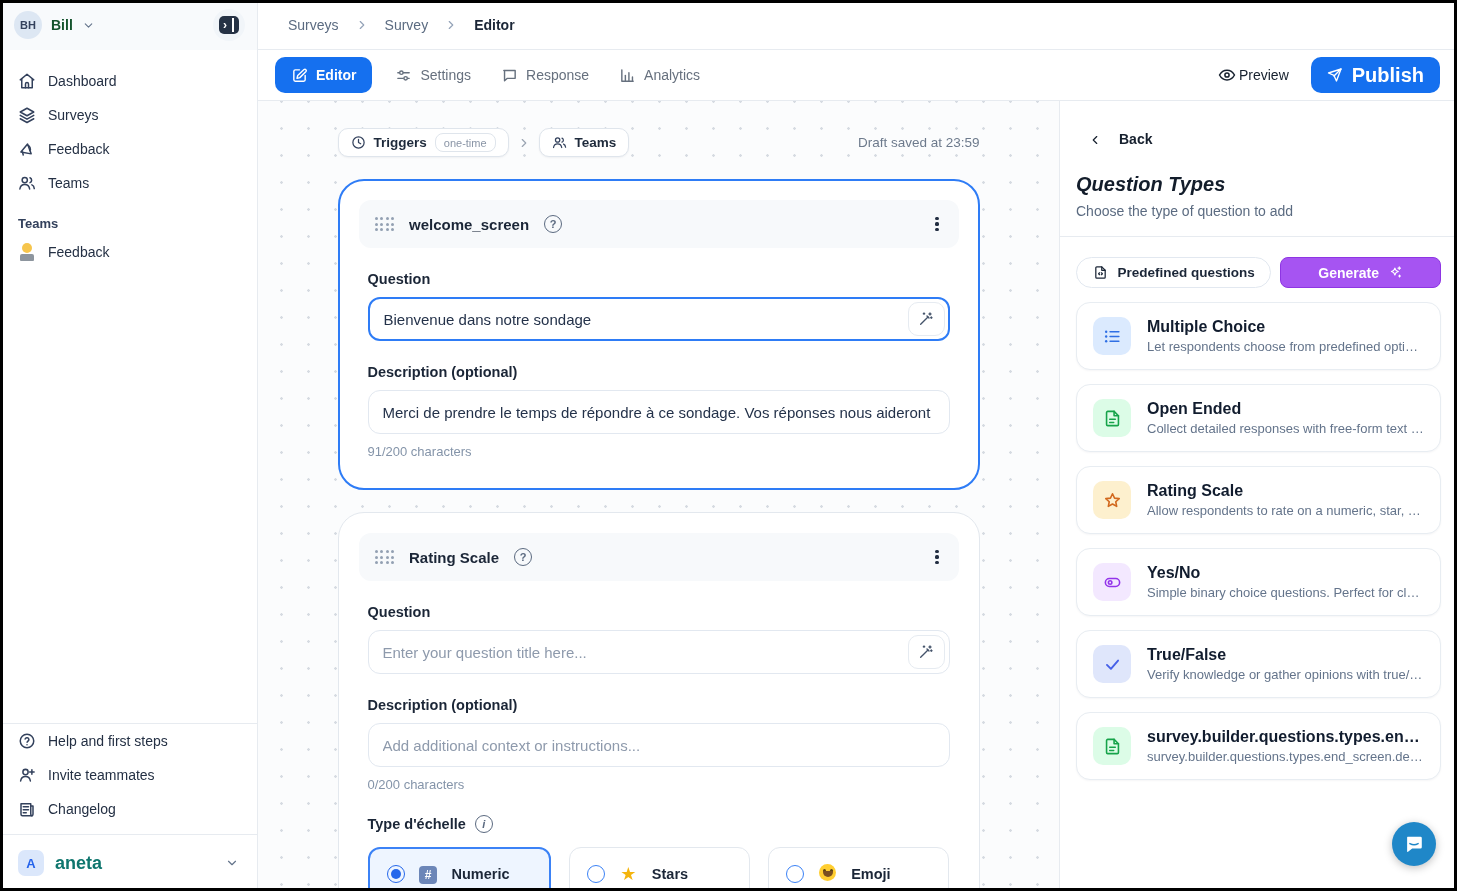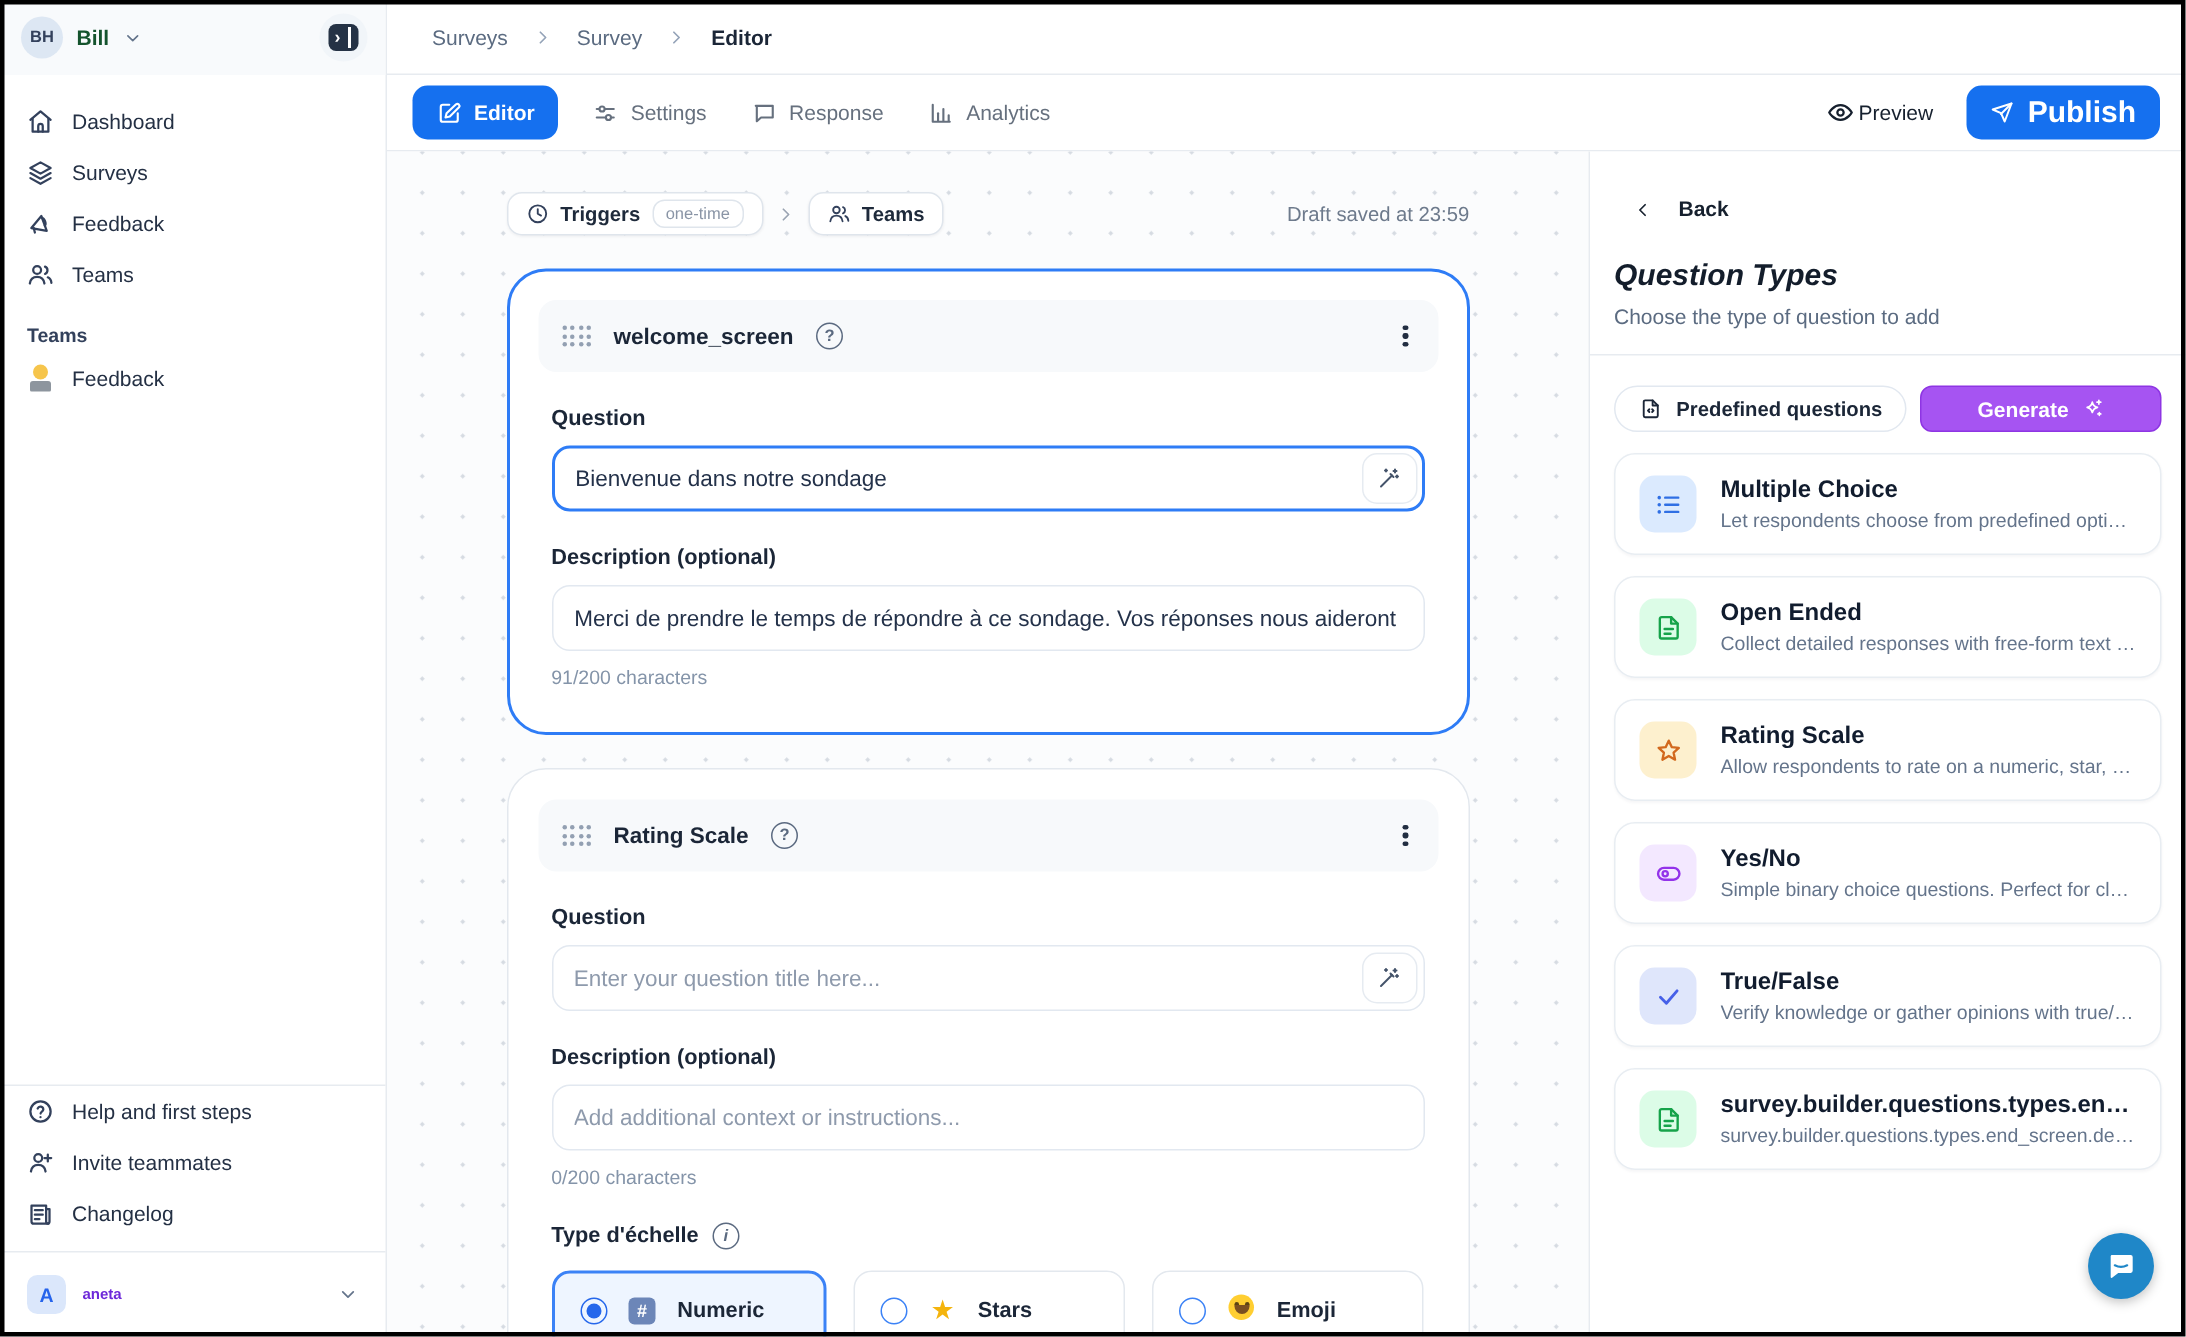--- a/index.html
+++ b/index.html
@@ -25,21 +25,21 @@
   .sb-item svg { width:18px; height:18px; color:#33415c; }
   .sb-section { margin:16px 0 4px; padding:0 8px; font-size:13px; font-weight:700; color:#33415c; }
   .sb-team { display:flex; align-items:center; gap:12px; height:34px; padding:0 8px; border-radius:8px; font-size:14px; color:#243044; cursor:pointer; }
   .person-emoji { width:18px; height:18px; position:relative; display:inline-block; }
   .person-emoji .head { position:absolute; left:4px; top:0; width:10px; height:10px; border-radius:50%; background:#f6c54c; }
   .person-emoji .laptop { position:absolute; left:2px; bottom:0; width:14px; height:7px; background:#8d959e; border-radius:2px 2px 1px 1px; }
   .sb-footer { margin-top:auto; border-top:1px solid #e7ebf0; padding:0 10px 8px; }
   .sb-divider { height:1px; background:#e7ebf0; margin:8px -10px; }
   .acct-row { display:flex; align-items:center; gap:11px; height:40px; padding:0 8px; cursor:pointer; }
   .acct-avatar { width:26px; height:26px; border-radius:7px; background:#dbe7fb; color:#2563eb; font-weight:bold; font-size:13px; display:grid; place-items:center; }
-  .acct-name { font-size:10px; font-weight:600; color:#6d28d9; }
+  .acct-name { font-size:18px; font-weight:600; color:#0f766e; }
   .acct-row .chev { margin-left:auto; color:#64748b; }
 
   
   .main { flex:1; display:flex; flex-direction:column; min-width:0; }
   .crumbbar { height:50px; border-bottom:1px solid #e7ebf0; display:flex; align-items:center; gap:16px; padding:0 30px; background:#fff; }
   .crumb { font-size:14px; color:#5b6b81; cursor:pointer; }
   .crumb.current { color:#1b2637; font-weight:600; }
   .crumb-chev { color:#94a3b8; }
   .toolbar { height:51px; border-bottom:1px solid #e7ebf0; display:flex; align-items:center; gap:4px; padding:0 17px; background:#fff; }
   .tab { display:flex; align-items:center; gap:8px; height:36px; padding:0 13px; border-radius:10px; font-size:14px; color:#66707e; background:none; border:none; cursor:pointer; font-family:inherit; }

